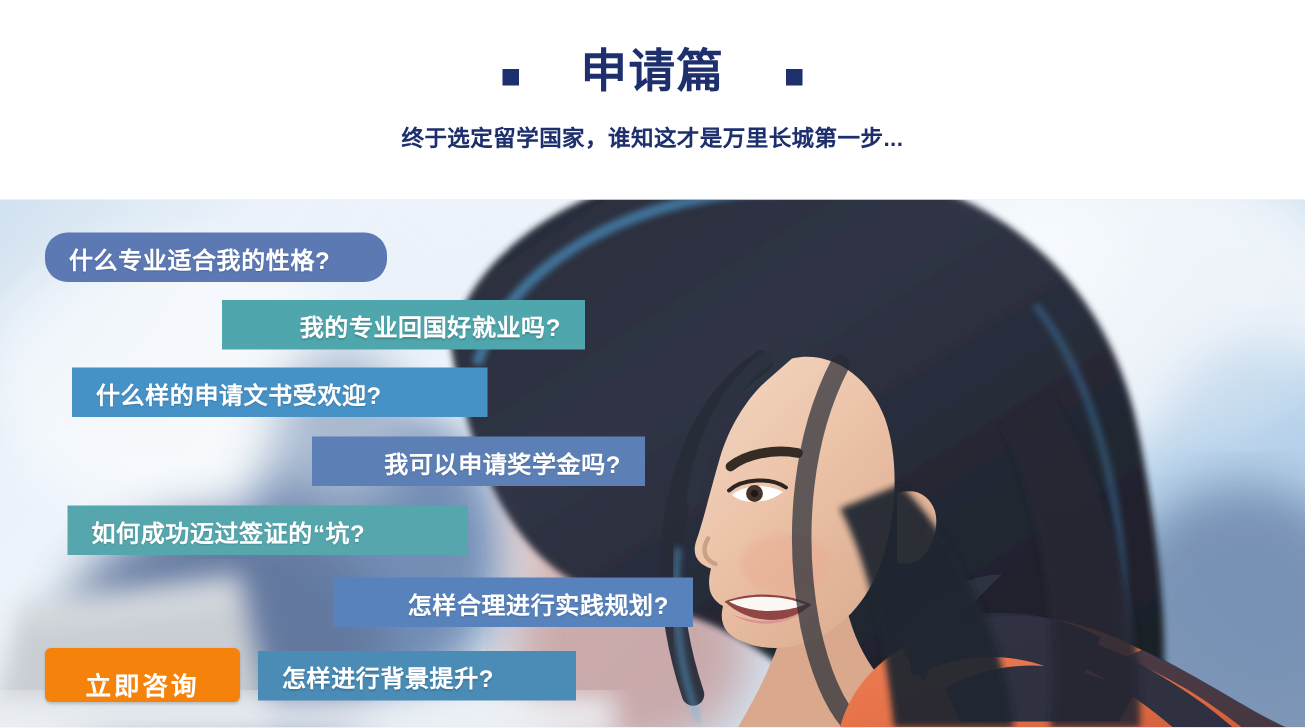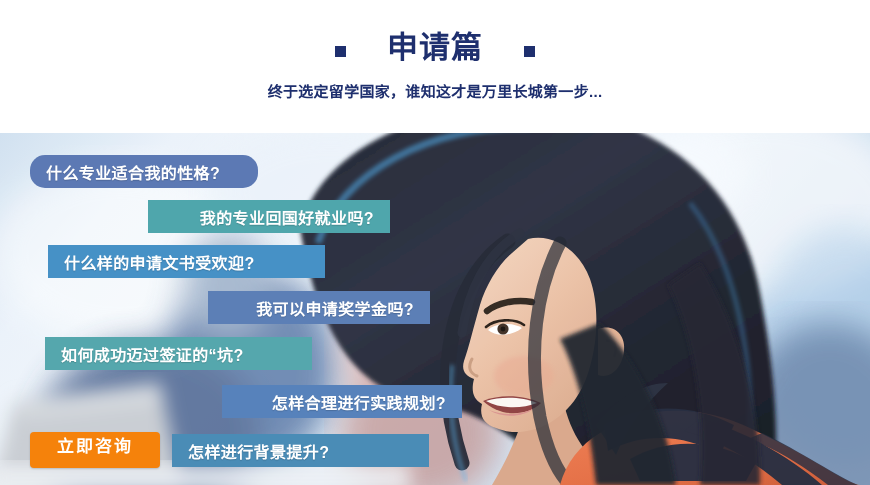--- a/index.html
+++ b/index.html
@@ -96,40 +96,40 @@
     height: 33px;
     text-shadow: 0 1px 1px rgba(0,0,0,0.16);
   }
 
   .b1 { left: 30px;  top: 155px; width: 228px; background: #5c79b4; justify-content: flex-start; border-radius: 15px; }
   .b2 { left: 148px; top: 200px; width: 242px; background: #4fa6ac; justify-content: flex-end; }
   .b3 { left: 48px;  top: 245px; width: 277px; background: #4691c6; justify-content: flex-start; }
   .b4 { left: 208px; top: 291px; width: 222px; background: #5c7fb6; justify-content: flex-end; padding-left: 32px; }
   .b5 { left: 45px;  top: 337px; width: 267px; background: #55a7ad; justify-content: flex-start; }
   .b6 { left: 222px; top: 385px; width: 240px; background: #5782bb; justify-content: flex-end; padding-left: 28px; }
-  .b7 { left: 172px; top: 434px; width: 257px; background: #4a8cb6; justify-content: flex-start; }
+  .b7 { left: 172px; top: 434px; width: 212px; background: #4a8cb6; justify-content: flex-start; }
 
   
   .cta {
     position: absolute;
     left: 30px;
     top: 432px;
     width: 130px;
     height: 36px;
     background: #f5820b;
     border: none;
     border-radius: 4px;
     color: #ffffff;
     font-family: inherit;
     font-size: 17px;
     font-weight: bold;
     letter-spacing: 2px;
     cursor: pointer;
     display: flex;
-    align-items: flex-start;
+    align-items: flex-end;
     justify-content: center;
     box-shadow: 0 1px 2px rgba(0,0,0,0.18);
   }
 </style>
 </head>
 <body>
 
 <div id="stage">
 
   <div class="header">

